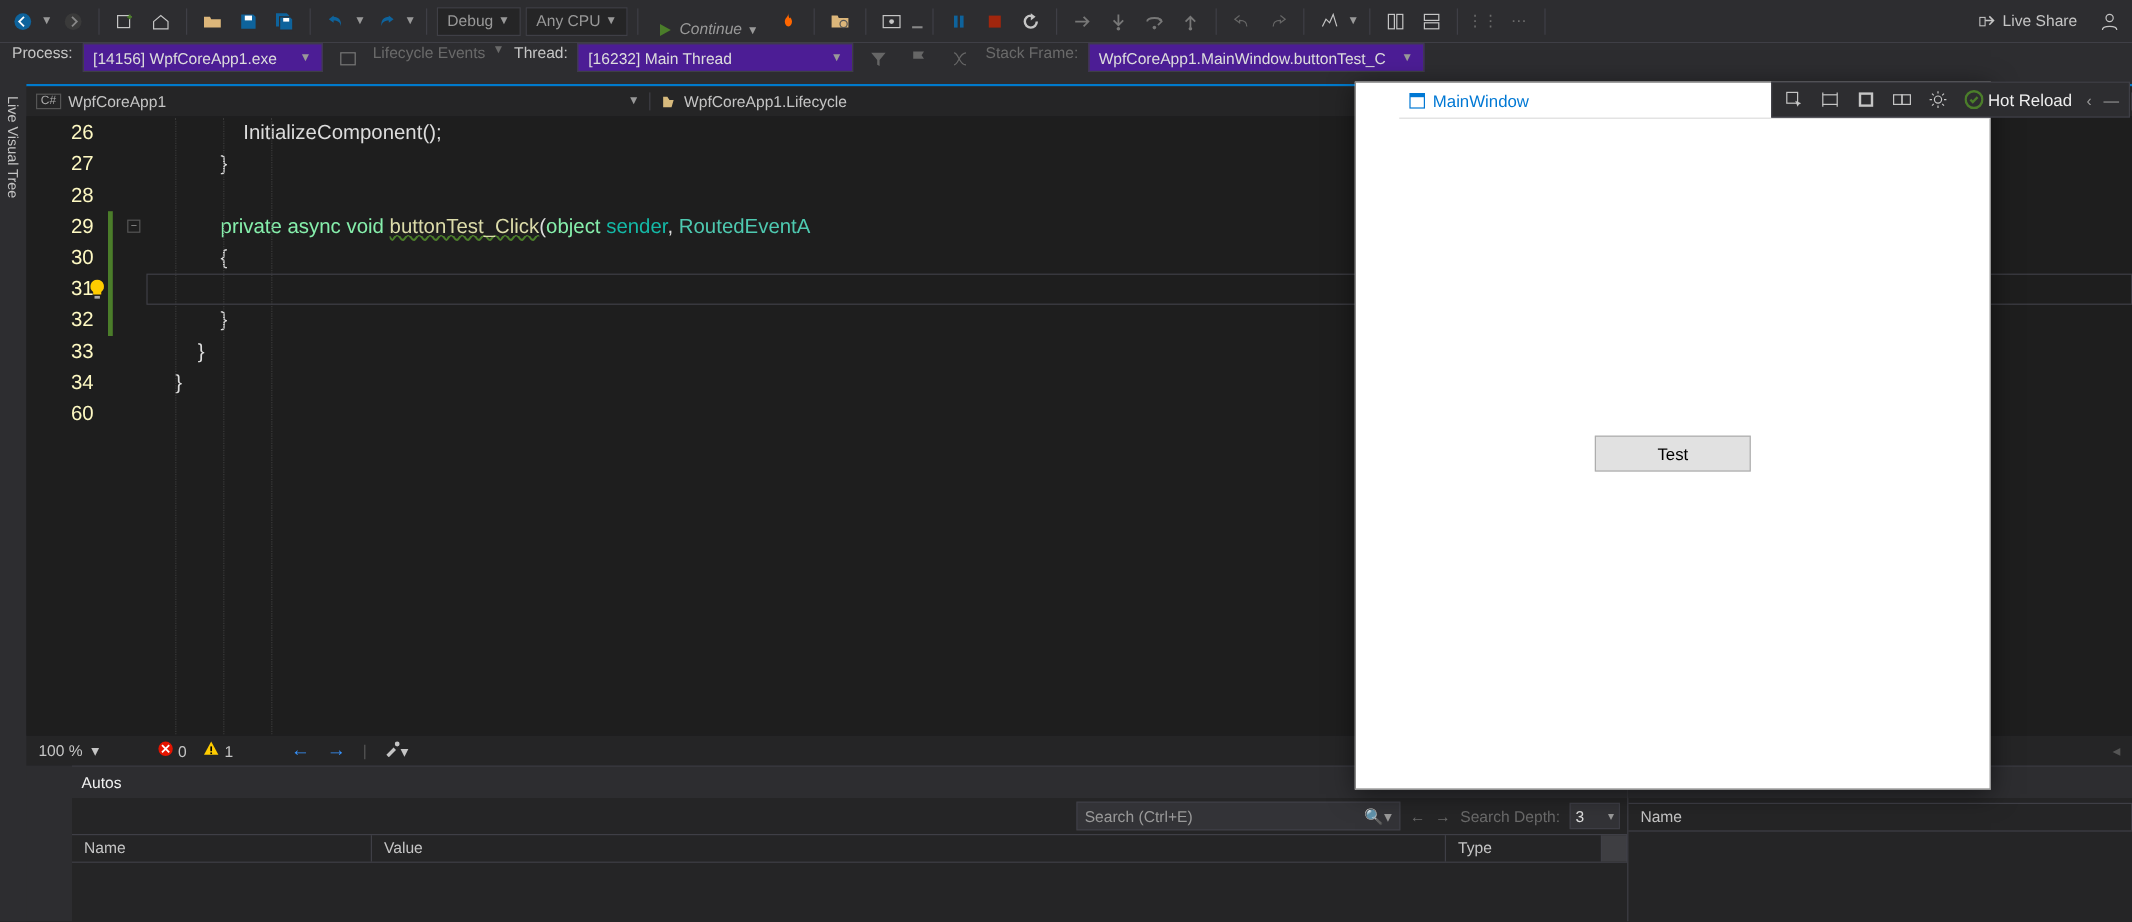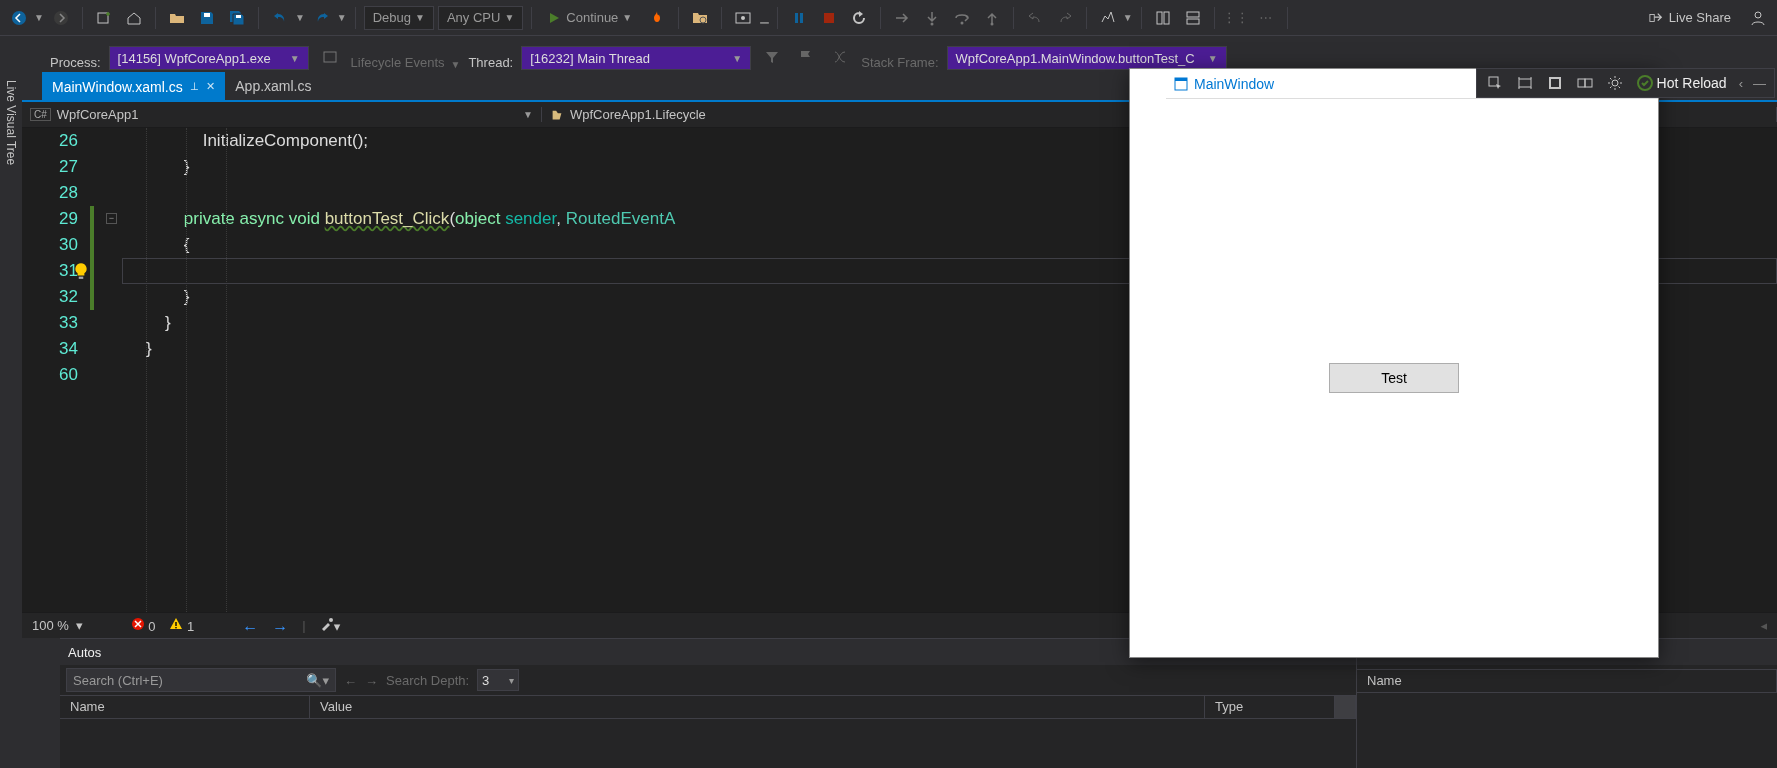--- a/index.html
+++ b/index.html
@@ -5,28 +5,28 @@
 * { margin:0; padding:0; box-sizing:border-box; font-family:"Segoe UI",Arial,sans-serif; }
 body { background:#2d2d30; color:#f1f1f1; width:1777px; height:768px; overflow:hidden; position:relative; font-size:13px; }
 
 
 .toolbar { height:36px; background:#2d2d30; display:flex; align-items:center; padding:0 6px; gap:4px; border-bottom:1px solid #3f3f46; }
 .tbtn { width:26px; height:26px; display:flex; align-items:center; justify-content:center; color:#c5c5c5; cursor:pointer; border-radius:2px; }
 .tbtn svg { width:16px; height:16px; }
 .sep { width:1px; height:22px; background:#3f3f46; margin:0 4px; }
 .drop { font-size:10px; color:#999; margin-left:-2px; }
 .combo { height:24px; padding:0 8px; border:1px solid #3f3f46; background:#252526; color:#999; display:flex; align-items:center; gap:6px; font-size:13px; }
-.run { display:flex; align-items:center; gap:6px; padding:0 8px; height:26px; color:#999; cursor:pointer; }
+.run { display:flex; align-items:flex-end; gap:6px; padding:0 8px; height:26px; color:#999; cursor:pointer;font-style:italic; }
 .run svg { width:12px; height:12px; }
 .flame { color:#ff6600; }
 .live { margin-left:auto; display:flex; align-items:center; gap:6px; padding:0 10px; color:#c5c5c5; }
 .live svg { width:14px; height:14px; }
 
 
-.debugbar { height:34px; background:#2d2d30; display:flex; align-items:flex-end; padding:0 10px; gap:8px; font-size:13px; color:#c5c5c5;margin-left:40px; }
+.debugbar { height:34px; background:#2d2d30; display:flex; align-items:flex-start; padding:0 10px; gap:8px; font-size:13px; color:#c5c5c5; }
 .debugbar .label { color:#c5c5c5; }
 .debugbar .combo2 { height:24px; padding:0 8px; border:1px solid #3f3f46; background:#4c1d95; display:flex; align-items:center; gap:8px; min-width:200px; justify-content:space-between; color:#ddd; }
 .dim { color:#6a6a6a; }
 
 
 .main { display:flex; height:calc(100% - 36px - 34px); }
 .sidetool { width:22px; background:#2d2d30; display:flex; flex-direction:column; align-items:center; padding-top:6px; }
 .sidetool .vlabel { writing-mode:vertical-rl; font-size:12px; color:#c5c5c5; cursor:pointer; padding:4px 0; }
 
 .editor-col { flex:1; display:flex; flex-direction:column; min-width:0; }
@@ -39,21 +39,21 @@
 .tabborder { height:2px; background:#007acc; }
 
 
 .navbar { height:26px; background:#252526; display:flex; align-items:center; border-bottom:1px solid #1b1b1c; }
 .navpart { flex:1; display:flex; align-items:center; padding:0 8px; gap:6px; color:#c5c5c5; font-size:13px; border-right:1px solid #3f3f46; }
 .navpart .badge { border:1px solid #555; padding:0 3px; font-size:10px; color:#aaa; }
 .navpart svg { width:14px; height:14px; }
 
 
 .code { flex:1; background:#1e1e1e; display:flex; font-family:Consolas,monospace; font-size:17px; line-height:26px; overflow:hidden; position:relative; }
-.gutter { width:84px; text-align:right; padding-right:28px; color:#5eead4; background:#1e1e1e; position:relative; }
+.gutter { width:84px; text-align:right; padding-right:28px; color:#fef9c3; background:#1e1e1e; position:relative; }
 .gutter .ln { height:26px; position:relative; }
 .fold { position:absolute; left:84px; width:14px; top:0; bottom:0; }
 .fold .box { position:absolute; left:0; width:11px; height:11px; border:1px solid #555; color:#999; font-size:9px; line-height:9px; text-align:center; background:#1e1e1e; }
 .change { position:absolute; left:68px; width:4px; background:#4b7d2a; }
 .codetext { padding-left:40px; white-space:pre; color:#dcdcdc; }
 .codetext .row { height:26px; }
 .kw { color:#86efac; }
 .mthu { color:#dcdcaa; text-decoration:underline wavy #4b7d2a; }
 .typ { color:#4ec9b0; }
 .pln { color:#14b8a6; }
@@ -67,21 +67,21 @@
 .statusstrip svg { width:14px; height:14px; }
 .arrow { color:#3794ff; font-size:16px; }
 
 
 .bottom { display:flex; height:130px; background:#252526;margin-left:38px; }
 .pane { display:flex; flex-direction:column; border-top:1px solid #3f3f46; }
 .pane.left { flex:1; border-right:1px solid #3f3f46; }
 .pane.right { width:420px; }
 .panetitle { height:26px; display:flex; align-items:center; padding:0 8px; font-size:13px; justify-content:space-between; background:#2d2d30; }
 .panetitle .ctl { display:flex; gap:8px; color:#999; }
-.searchrow { height:30px; display:flex; align-items:center; gap:8px; padding:0 6px; }
+.searchrow { height:30px; display:flex; align-items:center; gap:8px; padding:0 6px;justify-content:flex-end; }
 .searchrow .sinput { flex:0 0 270px; height:24px; border:1px solid #3f3f46; background:#333337; color:#999; padding:0 6px; display:flex; align-items:center; justify-content:space-between; }
 .depth { width:42px; height:22px; border:1px solid #3f3f46; background:#333337; color:#ddd; display:flex; align-items:center; justify-content:space-between; padding:0 4px; }
 .colhdr { height:24px; display:flex; border-top:1px solid #3f3f46; border-bottom:1px solid #3f3f46; font-size:13px; color:#c5c5c5; }
 .colhdr > div { padding:3px 10px; border-right:1px solid #3f3f46; }
 .scroll { width:16px; background:#3e3e42; }
 
 
 .wpfwin { position:absolute; right:118px; top:68px; width:530px; height:590px; background:#fff; border:1px solid #888; box-shadow:0 4px 20px rgba(0,0,0,.5); }
 .wpfwin .titlebar { height:30px; display:flex; align-items:center; padding:0 8px; gap:6px; color:#0078d4; font-size:14px; border-bottom:1px solid #ddd;margin-left:36px; }
 .wpfwin .titlebar svg { width:14px; height:14px; }
@@ -324,30 +324,20 @@
       <span class="drop">▼</span>
     </div>
 </div>
 
 <div class="main">
   <div class="sidetool">
     <div class="vlabel">Live Visual Tree</div>
   </div>
   <div class="editor-col">
 
-    <div class="tabs">
-      <div class="tab active">
-        <span>MainWindow.xaml.cs</span>
-        <span class="pin">⟂</span>
-        <span class="close">✕</span>
-      </div>
-      <div class="tab">
-        <span>App.xaml.cs</span>
-      </div>
-    </div>
     <div class="tabborder"></div>
 
     <div class="navbar">
       <div class="navpart" style="flex:0 0 520px">
         <span class="badge">C#</span>
         <span>WpfCoreApp1</span>
         <span class="drop" style="margin-left:auto">▼</span>
       </div>
       <div class="navpart">
         <svg viewBox="0 0 16 16">

